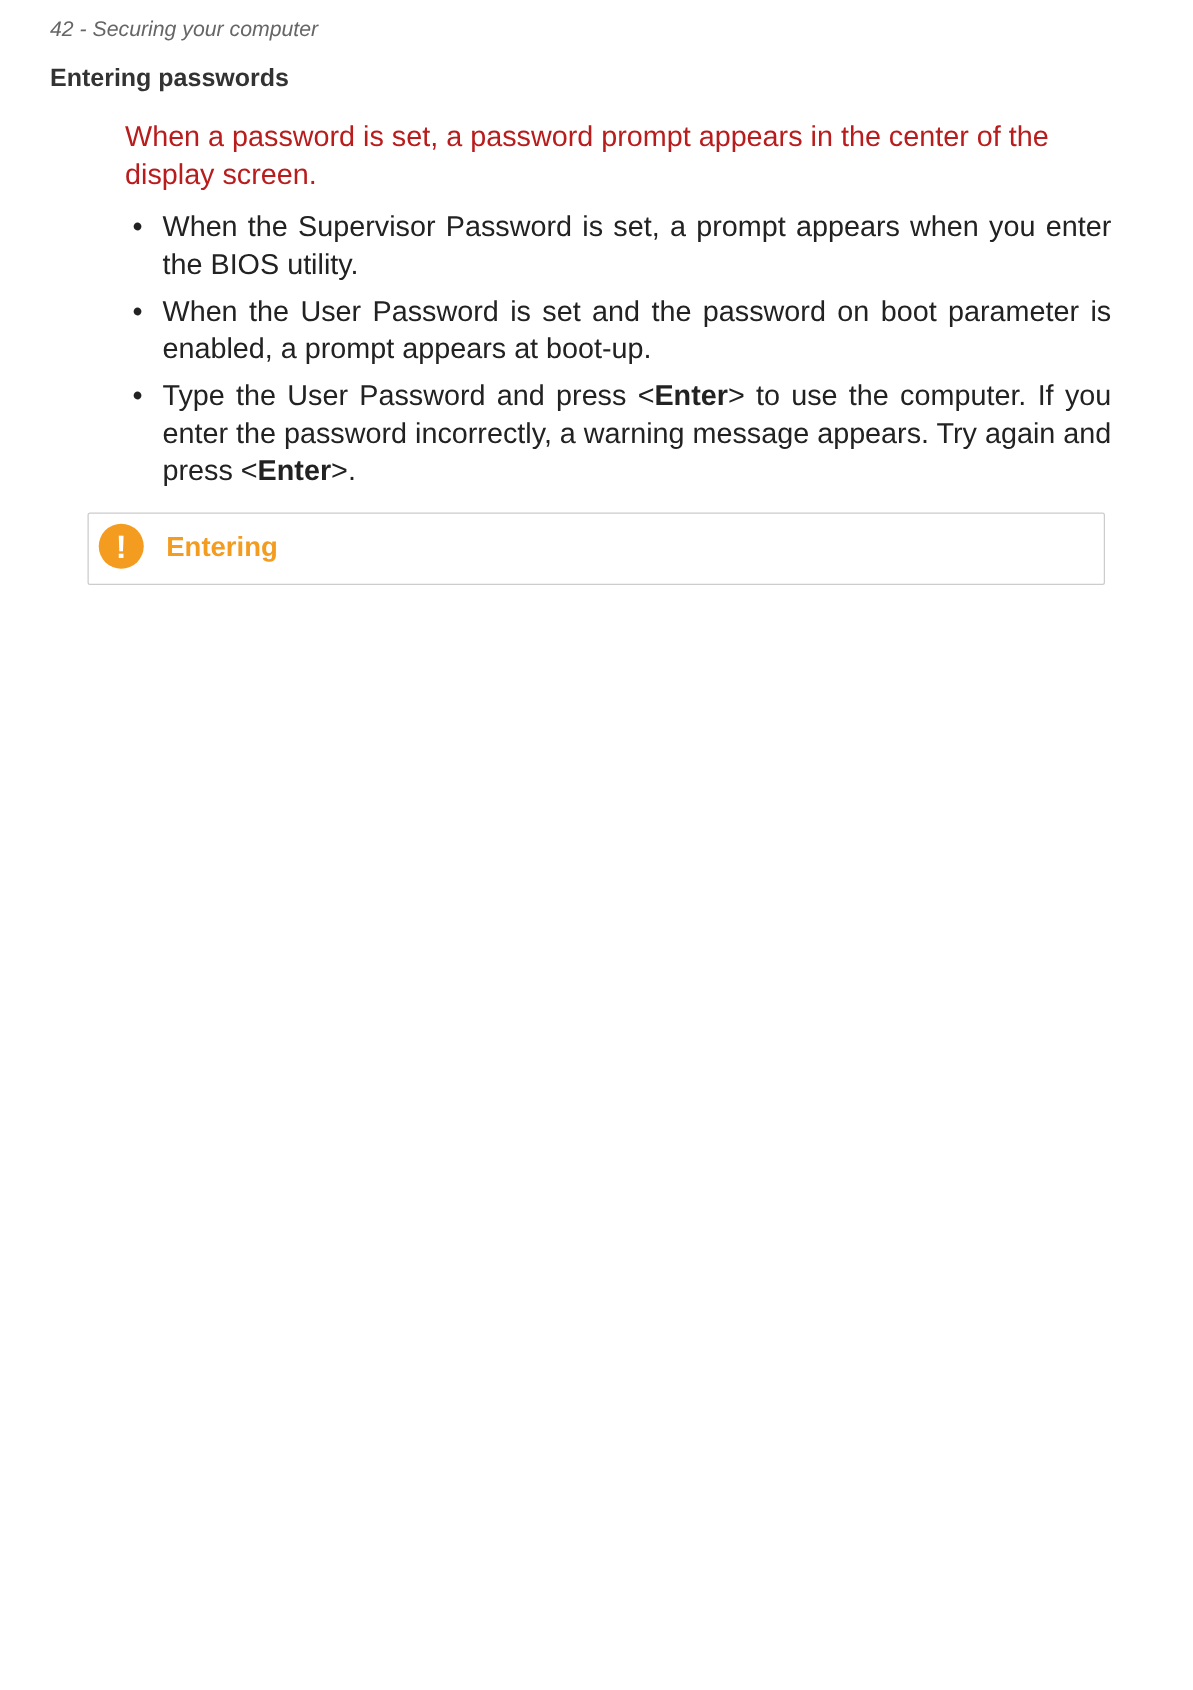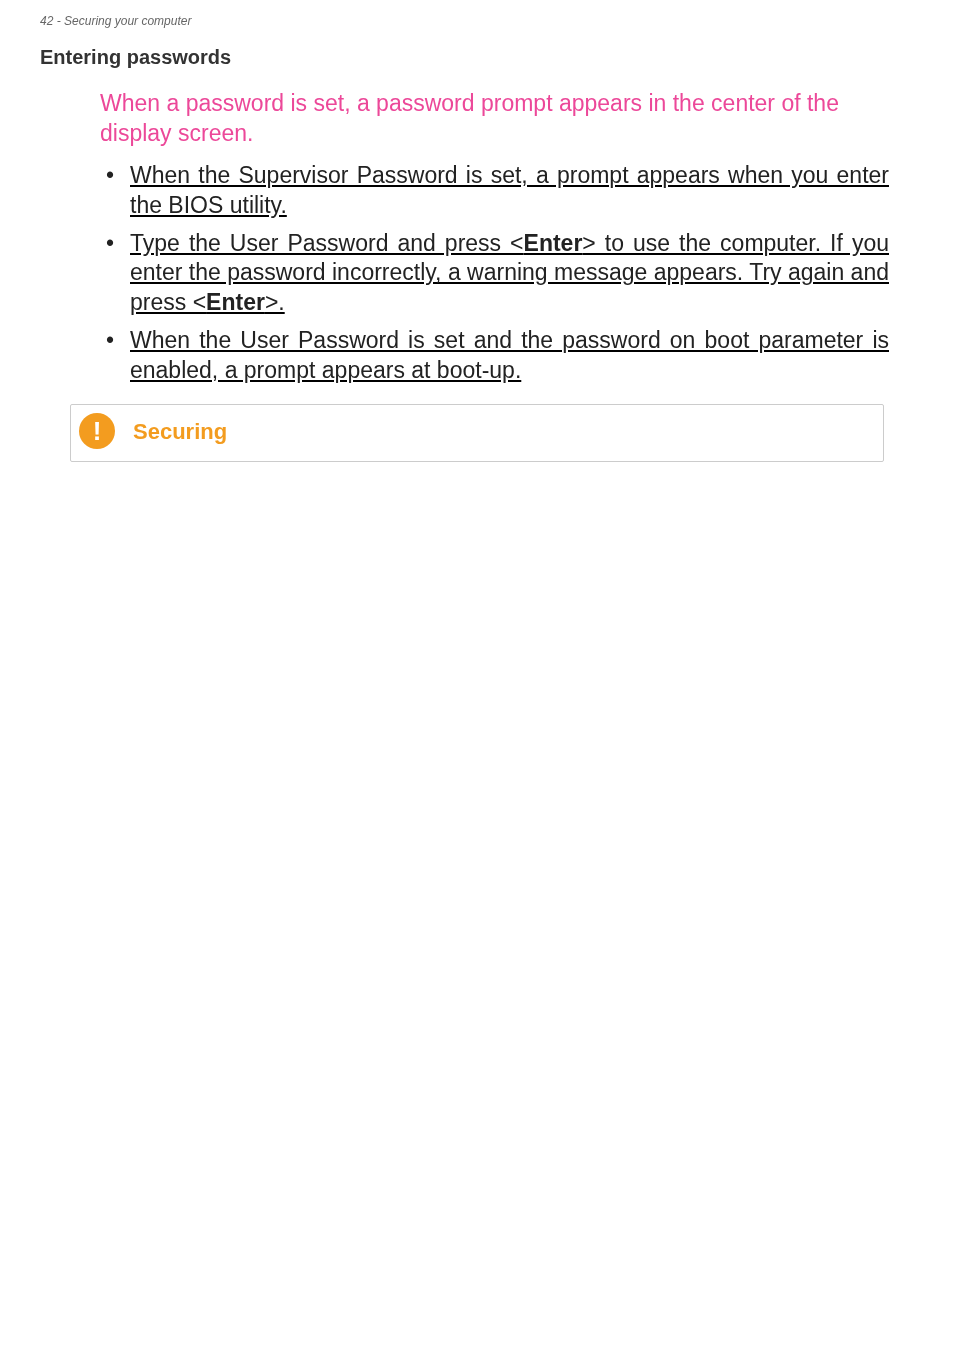--- a/index.html
+++ b/index.html
@@ -5,48 +5,47 @@
     * { margin: 0; padding: 0; box-sizing: border-box; }
     body {
       width: 954px;
       height: 1352px;
       background: #ffffff;
       font-family: Arial, Helvetica, sans-serif;
       color: #000000;
       padding: 0;
     }
     .header {
-      font-size: 12px;
+      font-size: 17px;
       font-style: italic;
       color: #666666;
       padding: 14px 16px 0 40px;
     }
     .container {
       padding: 0 40px;
     }
     .section-title {
       font-size: 20px;
       font-weight: bold;
       color: #333333;
       margin-top: 18px;
       margin-bottom: 20px;
     }
     .intro {
       font-size: 23px;
-      color: #ec4899;
+      color: #b91c1c;
       line-height: 1.3;
       margin-left: 60px;
       margin-right: 30px;
       margin-bottom: 12px;
     }
     ul.bullets {
       list-style: none;
       margin-left: 60px;
       margin-right: 25px;
-      text-decoration: underline;
     }
     ul.bullets li {
       position: relative;
       font-size: 23px;
       color: #222222;
       line-height: 1.3;
       text-align: justify;
       padding-left: 30px;
       margin-bottom: 8px;
     }
@@ -111,26 +110,26 @@
 <div class="container">
   <h1 class="section-title">Entering passwords</h1>
 
   <p class="intro">When a password is set, a password prompt appears in the center of the display screen.</p>
 
   <ul class="bullets">
     <li>
       <span>When the Supervisor Password is set, a prompt appears when you enter the BIOS utility.</span>
     </li>
     <li>
-      <span>Type the User Password and press &lt;</span><span class="bold">Enter</span><span>&gt; to use the computer. If you enter the password incorrectly, a warning message appears. Try again and press &lt;</span><span class="bold">Enter</span><span>&gt;.</span>
+      <span>When the User Password is set and the password on boot parameter is enabled, a prompt appears at boot-up.</span>
     </li>
     <li>
-      <span>When the User Password is set and the password on boot parameter is enabled, a prompt appears at boot-up.</span>
+      <span>Type the User Password and press &lt;</span><span class="bold">Enter</span><span>&gt; to use the computer. If you enter the password incorrectly, a warning message appears. Try again and press &lt;</span><span class="bold">Enter</span><span>&gt;.</span>
     </li>
   </ul>
 
   <div class="important-box">
     <div class="important-icon">
       <span class="important-icon-inner">!</span>
     </div>
-    <div class="important-title">Securing</div>
+    <div class="important-title">Entering</div>
   </div>
 </div>
 
 </body></html>

